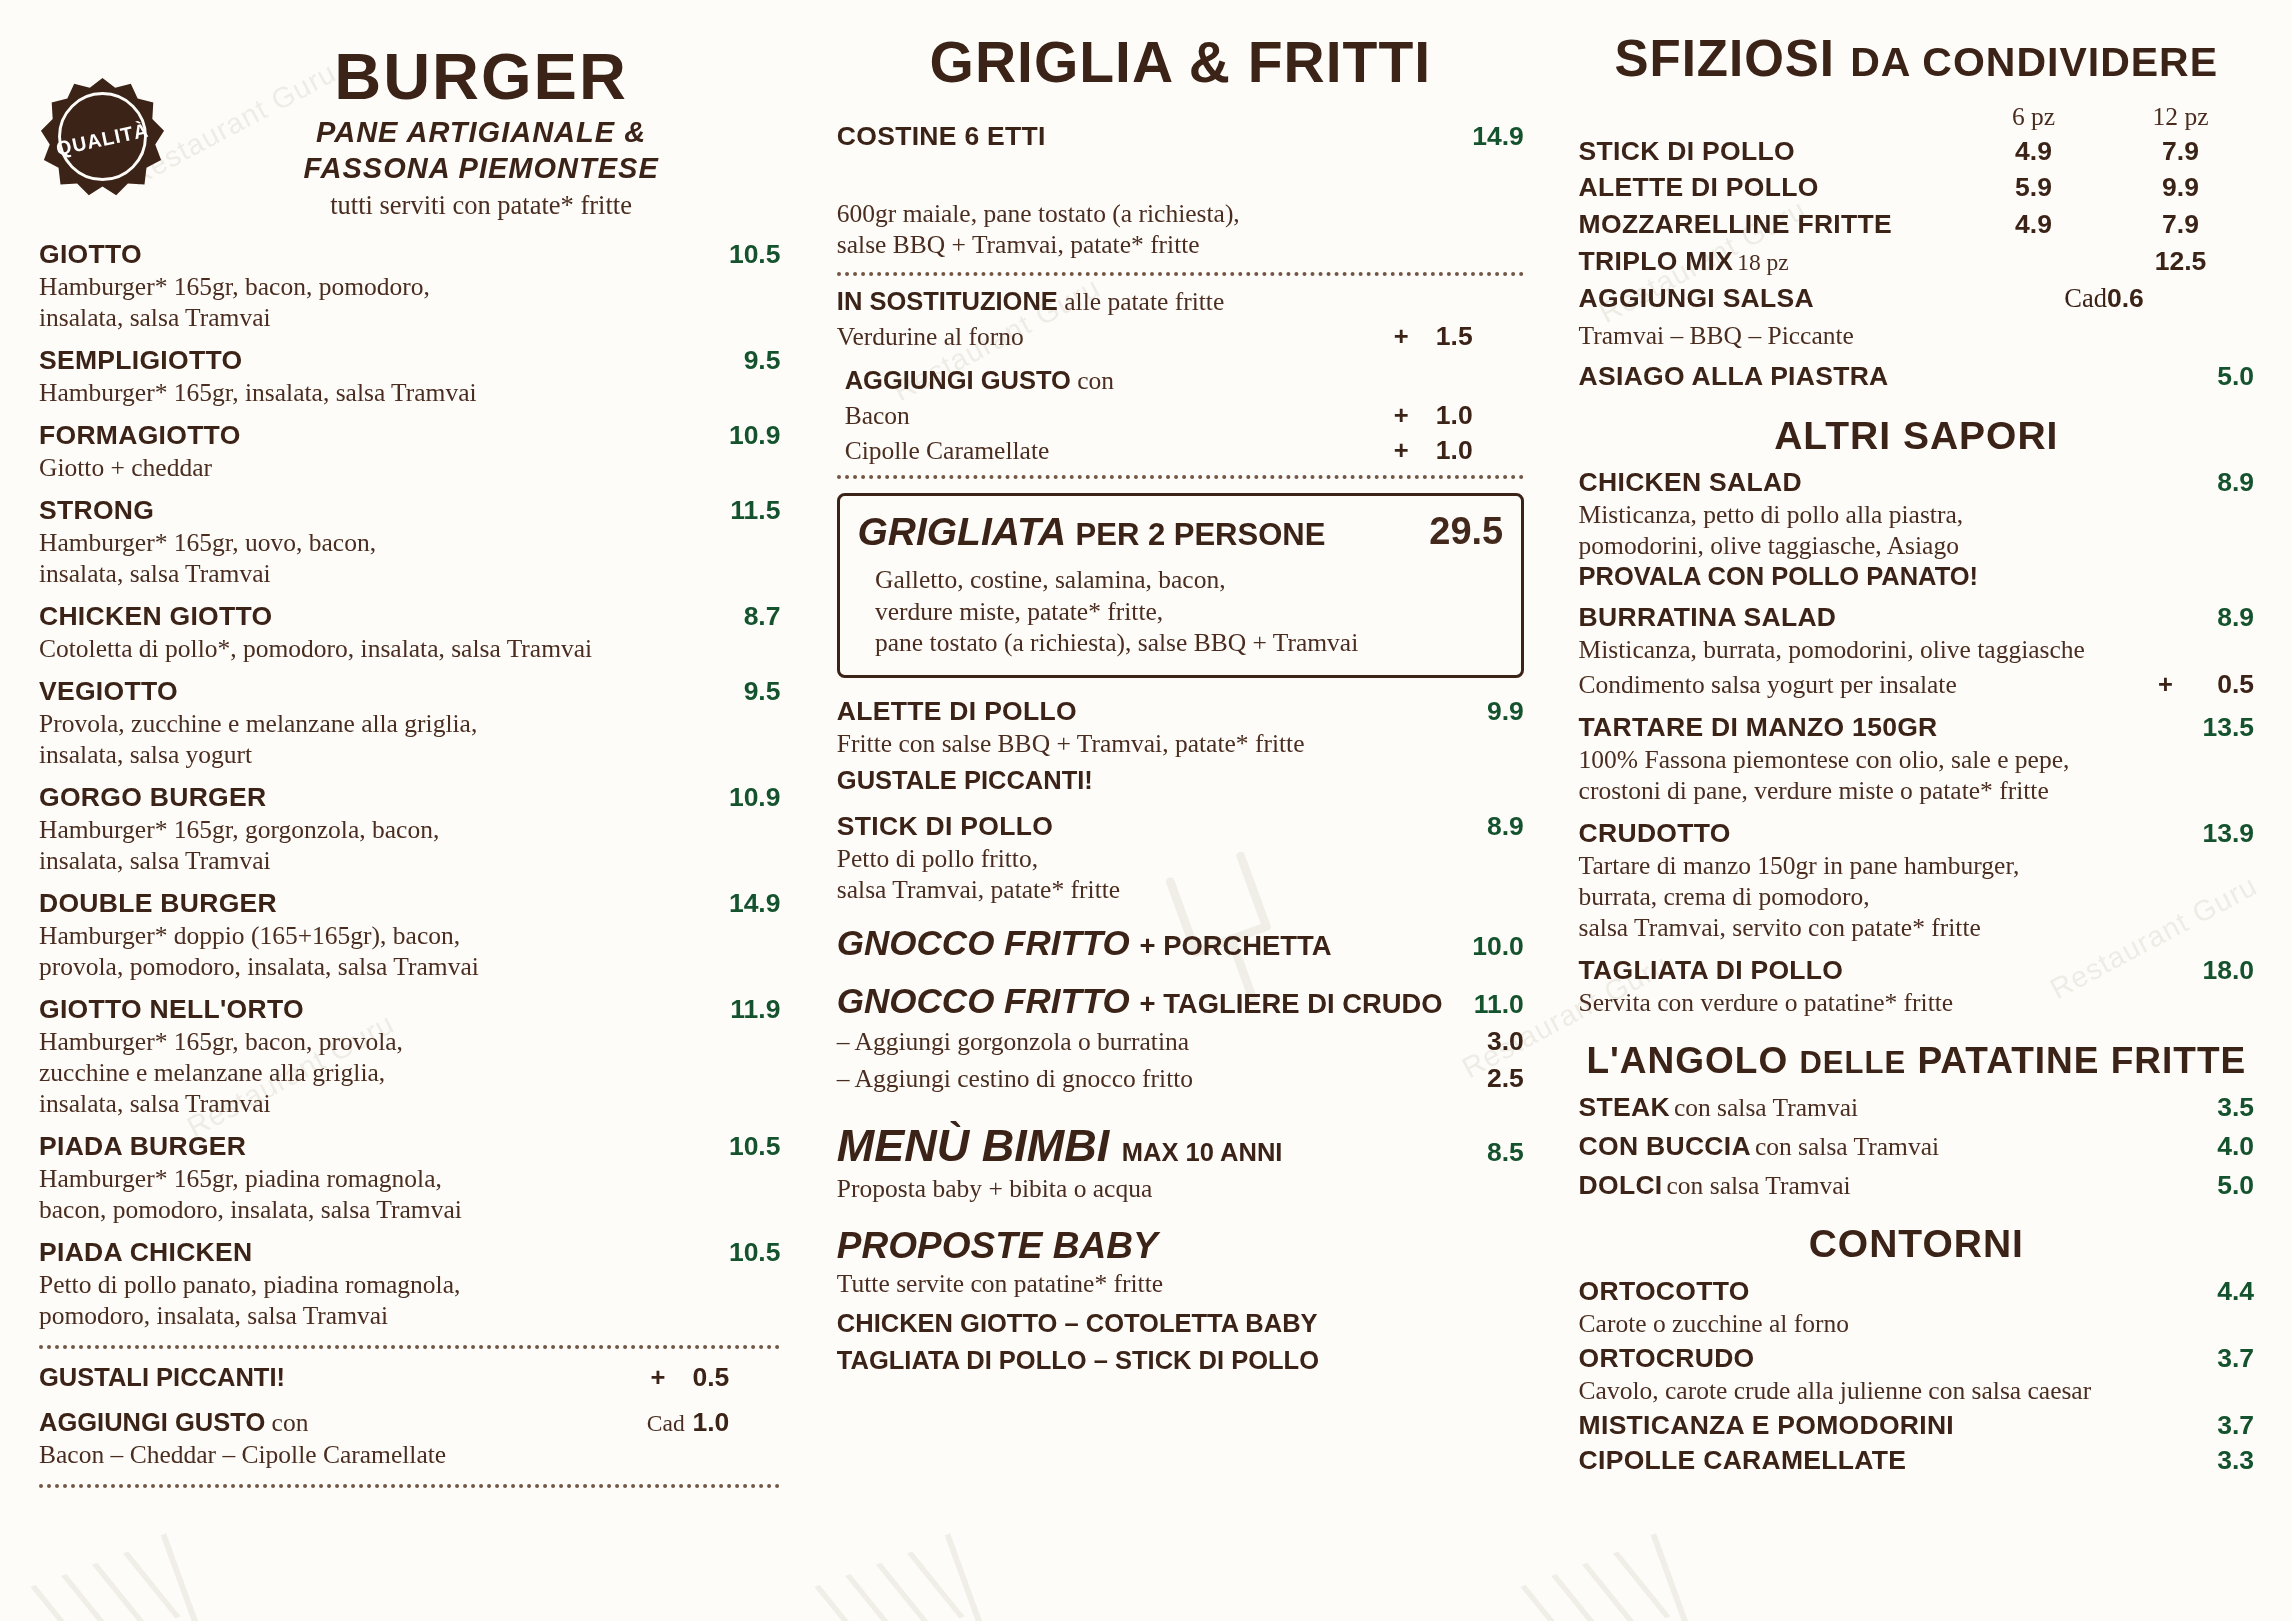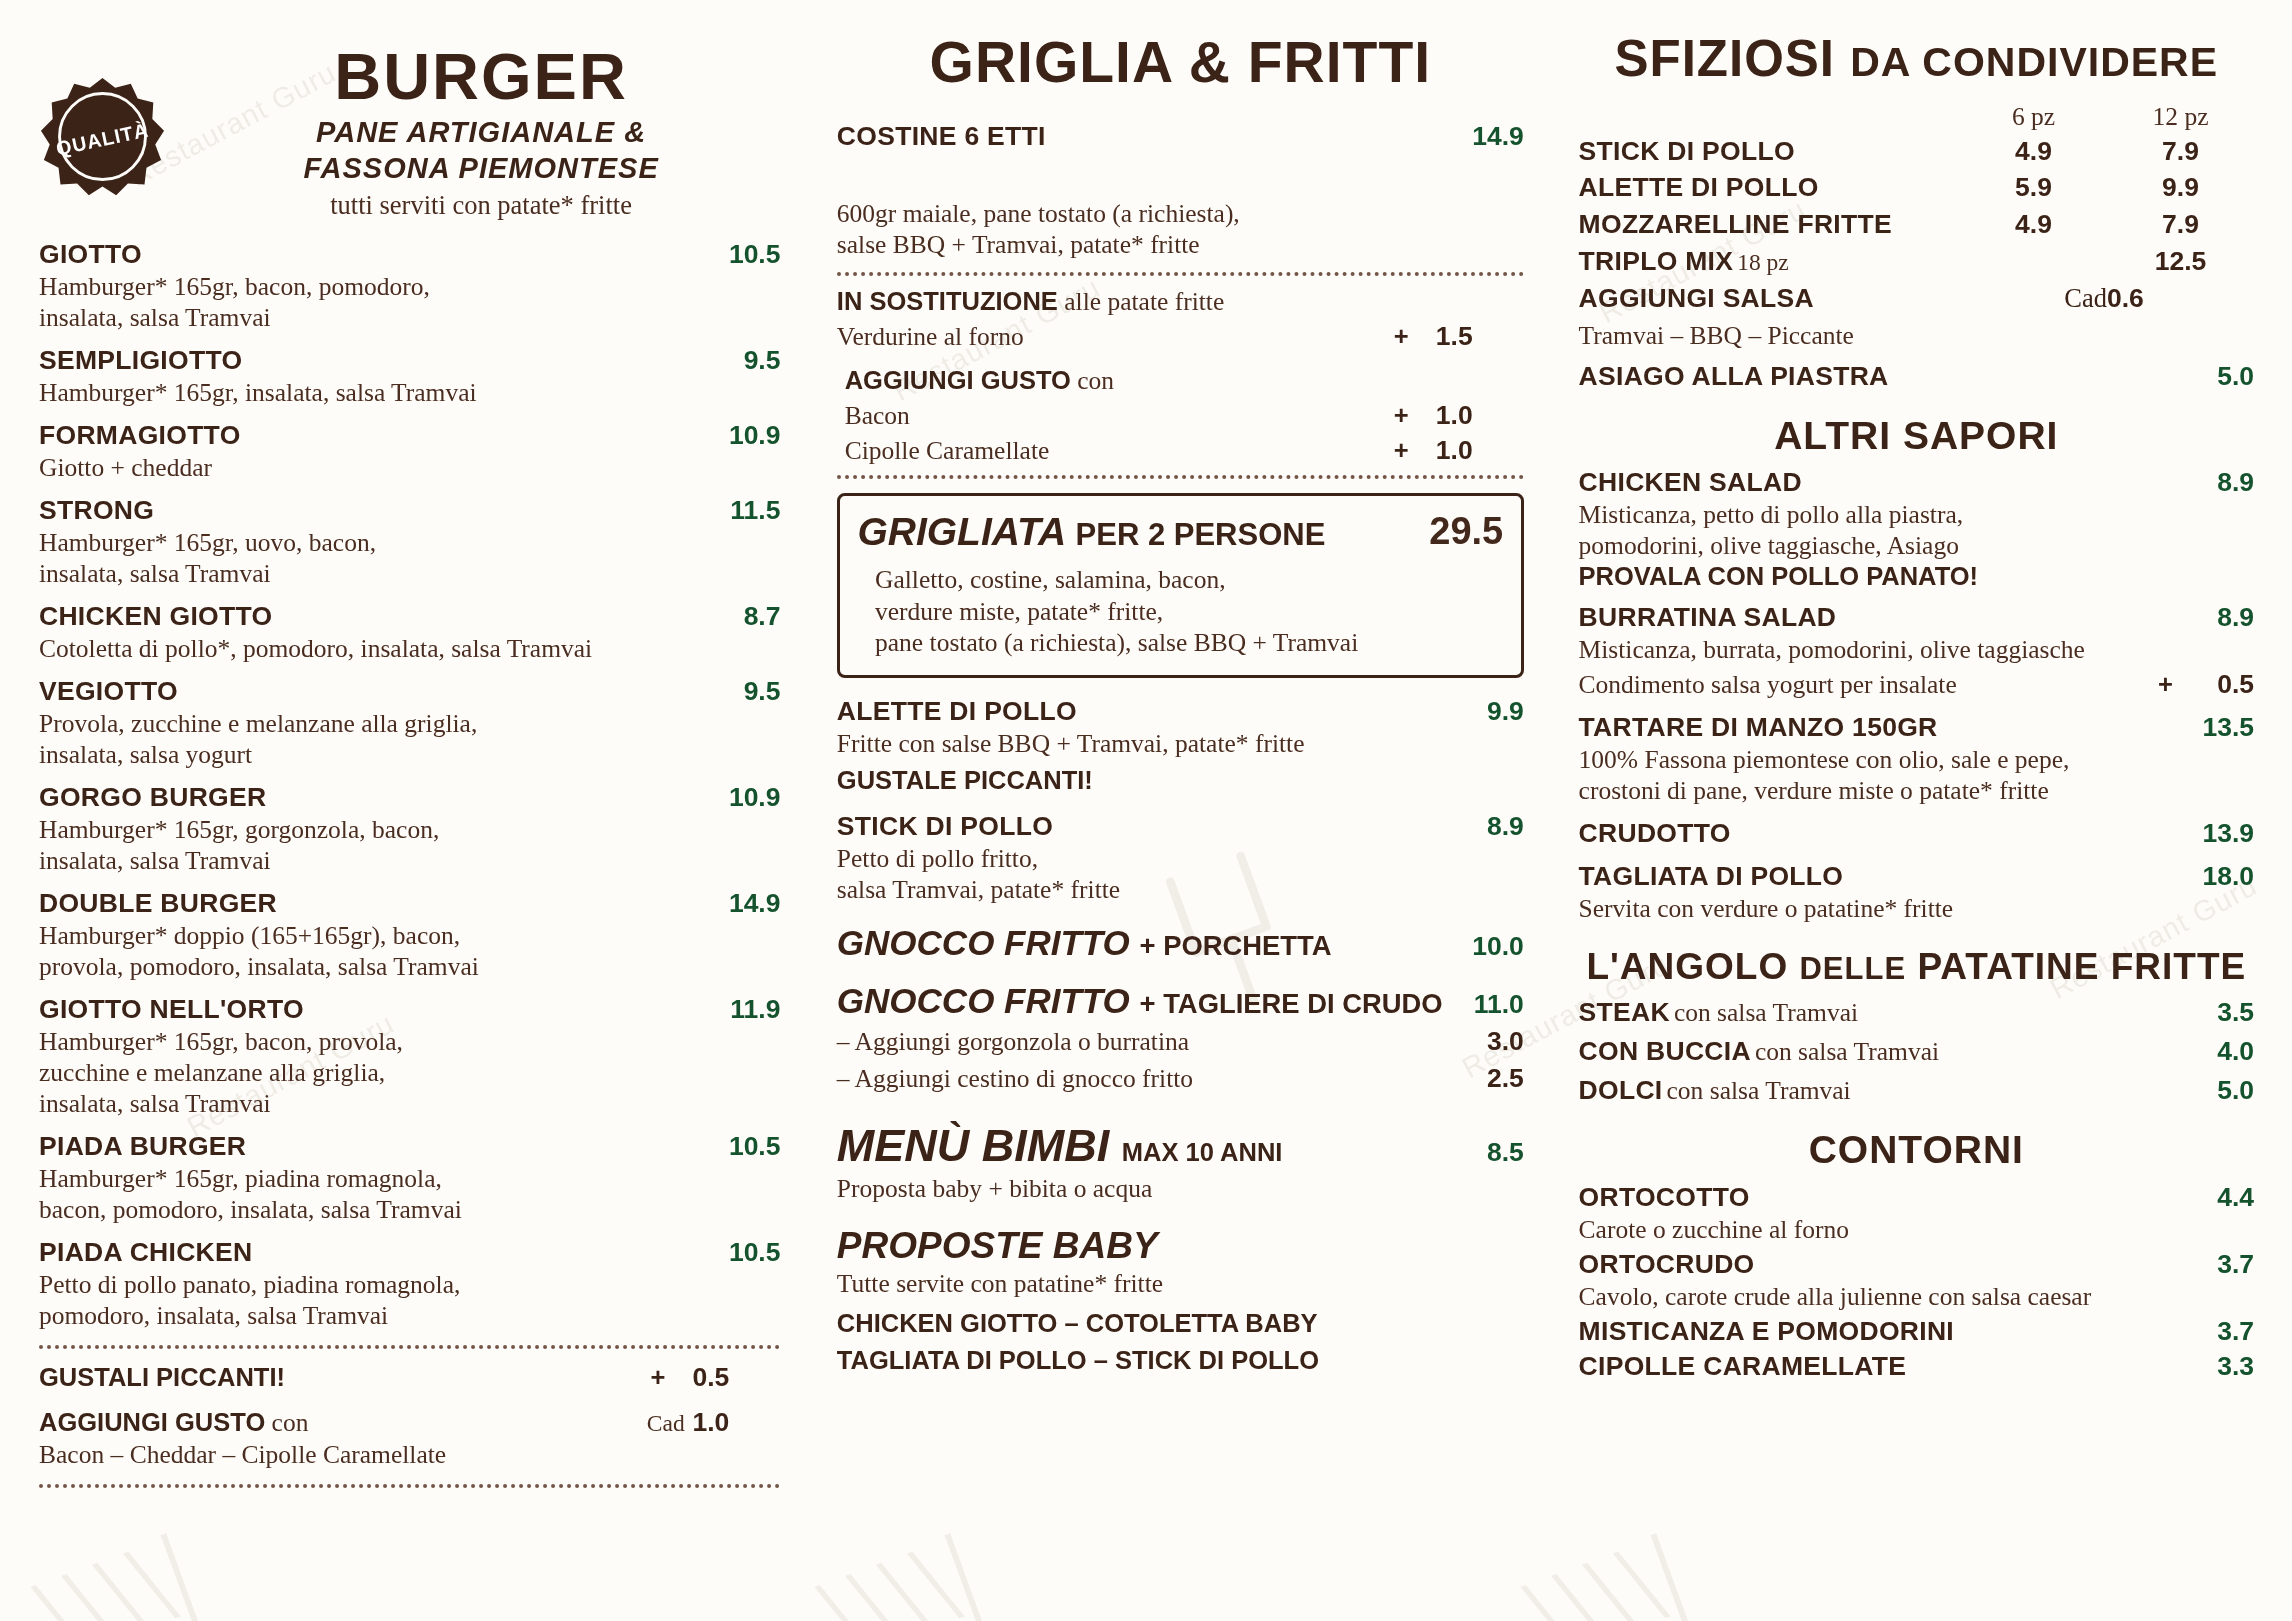--- a/index.html
+++ b/index.html
@@ -652,20 +652,23 @@
         </div>
       <div class="item-desc" style="white-space:pre-line;">100% Fassona piemontese con olio, sale e pepe,
 crostoni di pane,  verdure miste o patate* fritte</div>
     </div>
 
     <div class="item">
       <div class="item-row">
           <span class="item-name">CRUDOTTO</span>
           <span class="item-price">13.9</span>
         </div>
+      <div class="item-desc" style="white-space:pre-line;">Tartare di manzo 150gr in pane hamburger,
+burrata, crema di pomodoro,
+salsa Tramvai, servito con patate* fritte</div>
     </div>
 
     <div class="item">
       <div class="item-row">
           <span class="item-name">TAGLIATA DI POLLO</span>
           <span class="item-price">18.0</span>
         </div>
       <div class="item-desc">Servita con verdure o patatine* fritte</div>
     </div>
 

